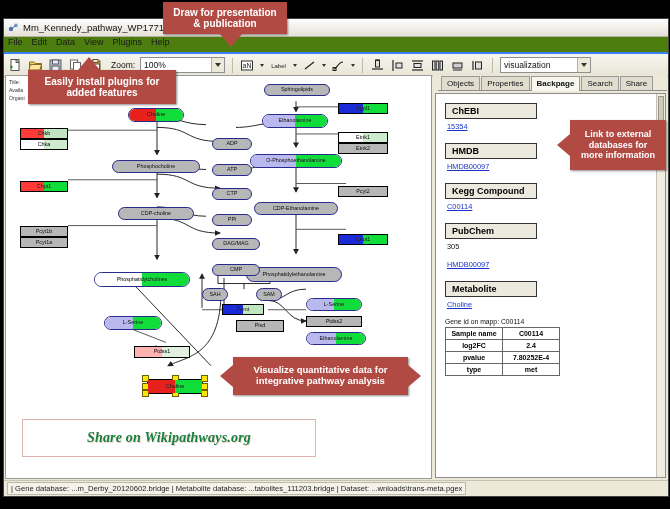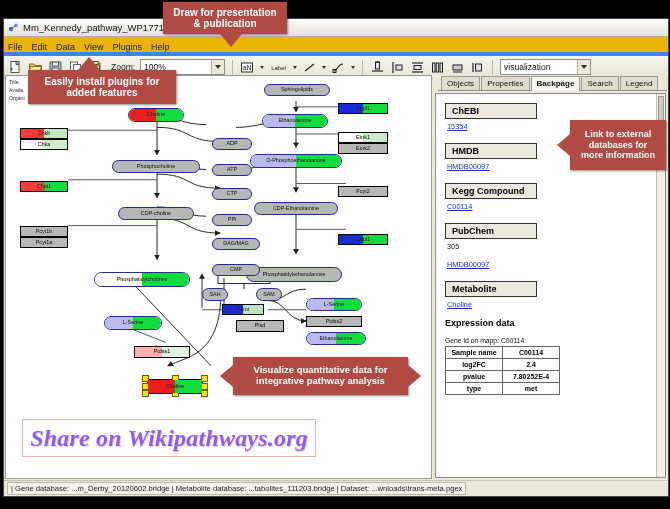--- a/index.html
+++ b/index.html
@@ -5,21 +5,21 @@
   html,body{margin:0;padding:0;background:#000;}
   body{width:670px;height:509px;overflow:hidden;font-family:"Liberation Sans",sans-serif;}
   #root{position:relative;width:670px;height:509px;background:#000;}
 
   
   .window{position:absolute;left:3px;top:18px;width:664px;height:477px;background:#ece9d8;border:1px solid #444;}
   .titlebar{height:17px;background:linear-gradient(#fdfdfd,#e4e2d6);border-bottom:1px solid #b5b0a0;
             display:flex;align-items:center;padding:0 4px;gap:4px;}
   .title-ico{width:11px;height:11px;}
   .titlebar .ttl{font-size:9.5px;color:#111;white-space:nowrap;overflow:hidden;}
-  .menubar{height:15px;background:#eab308;border-bottom:4px solid #3b82f6;display:flex;align-items:flex-end;padding:0 4px;gap:9px;}
+  .menubar{height:15px;background:#4d7c0f;border-bottom:2px solid #3b82f6;display:flex;align-items:flex-start;padding:0 4px;gap:9px;}
   .menubar span{font-size:9px;color:#1a1a1a;cursor:default;}
 
   .toolbar{height:22px;background:linear-gradient(#f7f6ee,#e8e5d6);border-bottom:1px solid #bdb8a8;
            display:flex;align-items:center;padding:0 4px;gap:5px;}
   .tb-ico{width:15px;height:15px;display:inline-block;position:relative;}
   .tb-sep{width:1px;height:15px;background:#bfbaa9;margin:0 2px;}
   .zoom-lbl{font-size:8.5px;color:#111;margin-left:3px;}
   .combo{height:14px;background:#fff;border:1px solid #8f8f8f;display:inline-flex;align-items:center;
          font-size:8.5px;color:#111;padding-left:3px;position:relative;}
   .combo .arw{position:absolute;right:0;top:0;bottom:0;width:12px;background:#ece9d8;border-left:1px solid #b3b0a4;
@@ -75,21 +75,21 @@
            box-shadow:1px 1px 2px rgba(0,0,0,.45);display:flex;align-items:center;justify-content:center;}
   .callout span{display:block;padding:3px 6px;line-height:1.15;}
   .tri{position:absolute;width:0;height:0;}
   .tri-down{border-left:11px solid transparent;border-right:11px solid transparent;border-top:13px solid #b24a44;}
   .tri-up{border-left:11px solid transparent;border-right:11px solid transparent;border-bottom:13px solid #b24a44;}
   .tri-left{border-top:11px solid transparent;border-bottom:11px solid transparent;border-right:13px solid #b24a44;}
   .tri-right{border-top:11px solid transparent;border-bottom:11px solid transparent;border-left:13px solid #b24a44;}
 
   .share{position:absolute;left:22px;top:419px;width:292px;height:36px;background:#fff;border:1px solid #e0b3b0;
          display:flex;align-items:center;justify-content:center;}
-  .share span{font-family:"Liberation Serif",serif;font-style:italic;font-weight:bold;font-size:24px;color:#8b5cf6;
+  .share span{font-family:"Liberation Serif",serif;font-style:italic;font-weight:bold;font-size:14px;color:#15803d;
               text-shadow:1px 1px 0 #f0d3d1;letter-spacing:.2px;}
 </style>
 </head>
 <body>
 
 <div id="root">
 
   <div class="window">
 
     <div class="titlebar">
@@ -442,42 +442,41 @@
       </div>
 
       <div class="side-pane">
         <div class="panel-split"></div>
 
         <div class="tabs">
           <div class="tab">Objects</div>
           <div class="tab">Properties</div>
           <div class="tab sel">Backpage</div>
           <div class="tab">Search</div>
-          <div class="tab">Legend</div>
+          <div class="tab">Share</div>
         </div>
 
         <div class="bp">
           <div class="dbhdr">ChEBI</div>
           <a class="dblink" href="#">15354</a>
 
           <div class="dbhdr">HMDB</div>
           <a class="dblink" href="#">HMDB00097</a>
 
           <div class="dbhdr">Kegg Compound</div>
           <a class="dblink" href="#">C00114</a>
 
           <div class="dbhdr">PubChem</div>
           <span class="dbtext">305</span>
 
           <a class="dblink" href="#">HMDB00097</a>
 
           <div class="dbhdr">Metabolite</div>
           <a class="dblink" href="#">Choline</a>
 
-          <div class="exp-title">Expression data</div>
           <div class="gid">Gene id on mapp: C00114</div>
 
           <table class="exp">
             <tbody>
                 <tr>
               <td>Sample name</td>
               <td>C00114</td>
             </tr>
             <tr>
               <td>log2FC</td>

